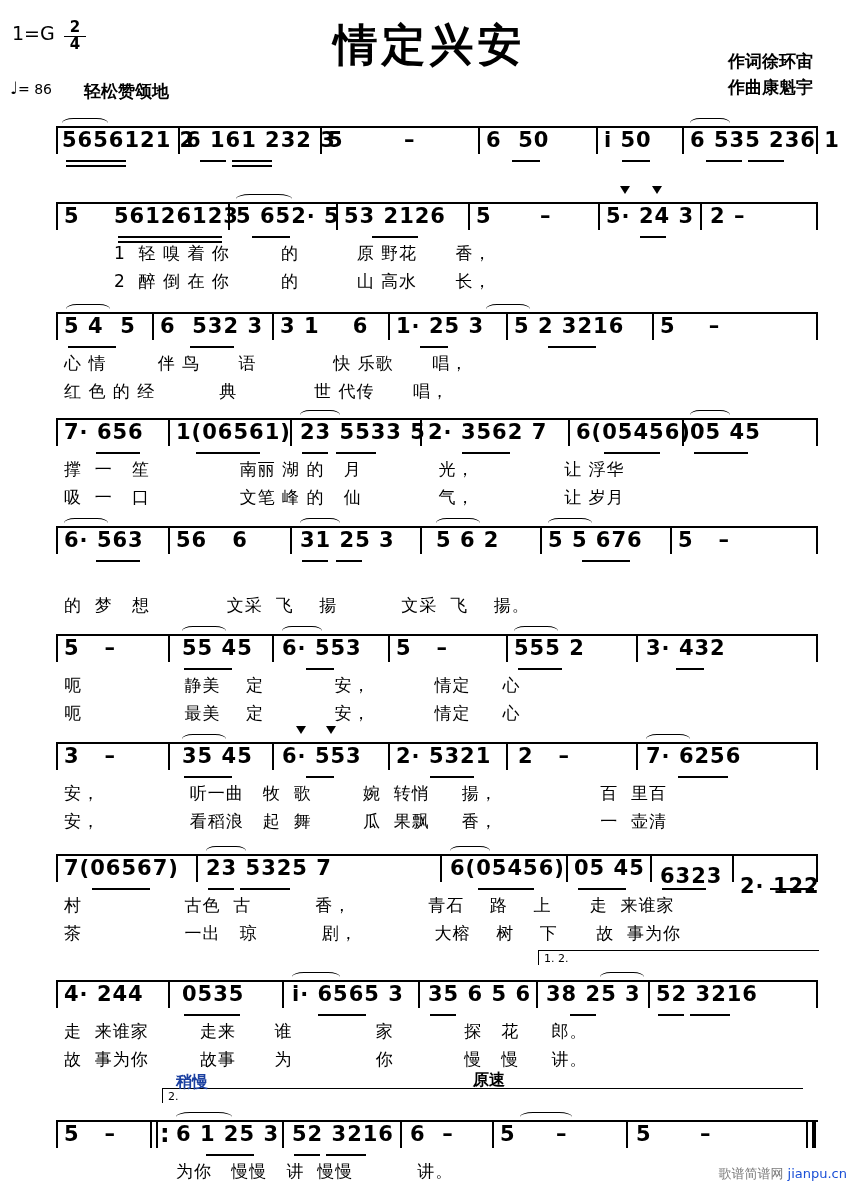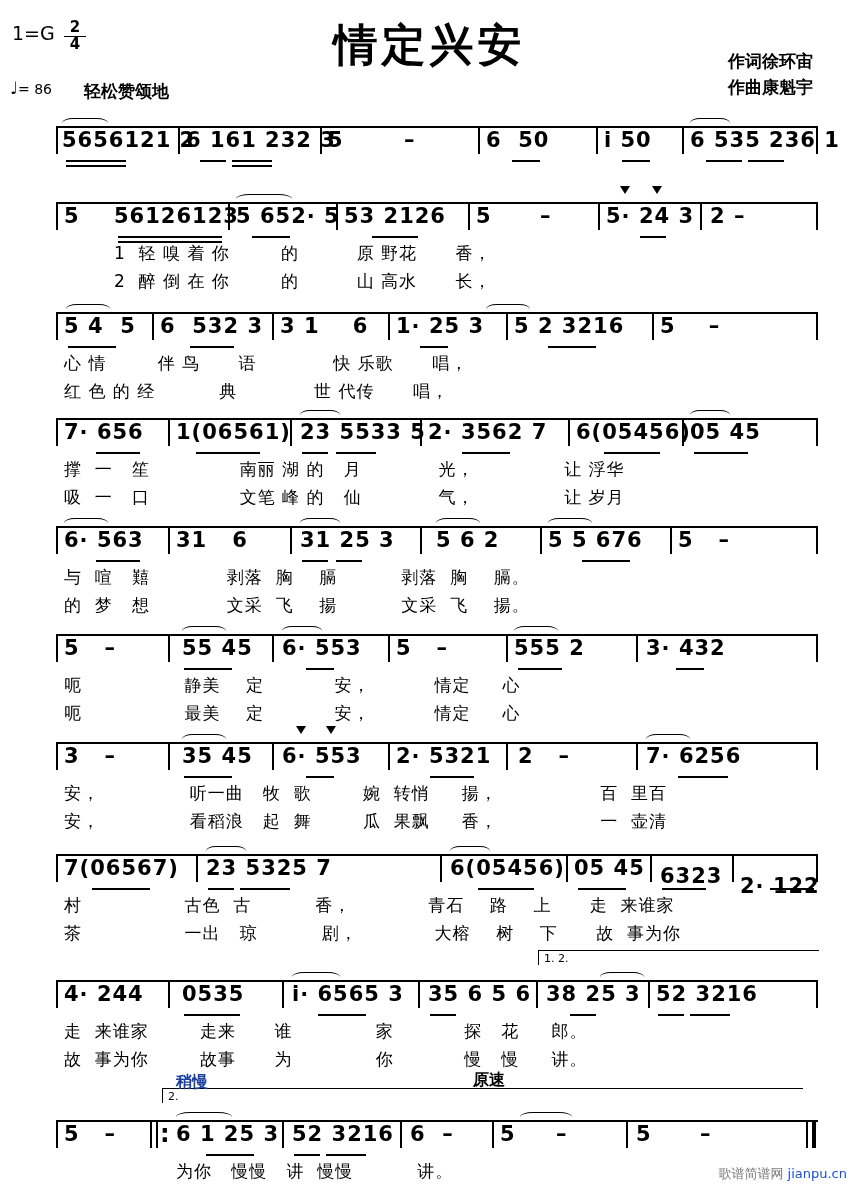--- a/index.html
+++ b/index.html
@@ -175,39 +175,38 @@
     <div class="lyr" style="left:64px;top:70px;">吸  一   口              文笔 峰 的   仙            气，              让 岁月</div>
   </div>
 
   <div class="sysrow" style="top:524px;">
     <div class="staffline" style="left:56px;top:2px;width:762px;"></div>
     <div class="bar" style="left:56px;top:4px;"></div>
     <div class="notes">
       <span class="n" style="left:64px;top:4px;">6· 563</span>
       <div class="under1" style="left:96px;top:36px;width:44px;"></div>
       <div class="bar" style="left:168px;"></div>
-      <span class="n" style="left:176px;top:4px;">31   6</span>
+      <span class="n" style="left:176px;top:4px;">56   6</span>
       <div class="bar" style="left:290px;"></div>
       <span class="n" style="left:300px;top:4px;">31 25 3</span>
       <div class="under1" style="left:302px;top:36px;width:26px;"></div>
       <div class="under1" style="left:336px;top:36px;width:26px;"></div>
       <div class="bar" style="left:420px;"></div>
       <span class="n" style="left:436px;top:4px;">5 6 2</span>
       <div class="bar" style="left:540px;"></div>
       <span class="n" style="left:548px;top:4px;">5 5 676</span>
       <div class="under1" style="left:582px;top:36px;width:48px;"></div>
       <div class="bar" style="left:670px;"></div>
       <span class="n" style="left:678px;top:4px;">5   –</span>
       <div class="bar" style="left:816px;"></div>
       <div class="tie" style="left:64px;top:-6px;width:44px;"></div>
       <div class="tie" style="left:300px;top:-6px;width:40px;"></div>
       <div class="tie" style="left:436px;top:-6px;width:44px;"></div>
       <div class="tie" style="left:548px;top:-6px;width:44px;"></div>
     </div>
-    <div class="lyr" style="left:64px;top:42px;">与  喧   囏            剥落  胸    膈          剥落  胸    膈。</div>
     <div class="lyr" style="left:64px;top:70px;">的  梦   想            文采  飞    揚          文采  飞    揚。</div>
   </div>
 
   <div class="sysrow" style="top:632px;">
     <div class="staffline" style="left:56px;top:2px;width:762px;"></div>
     <div class="bar" style="left:56px;top:4px;"></div>
     <div class="notes">
       <span class="n" style="left:64px;top:4px;">5   –</span>
       <div class="bar" style="left:168px;"></div>
       <span class="n" style="left:182px;top:4px;">55 45</span>

